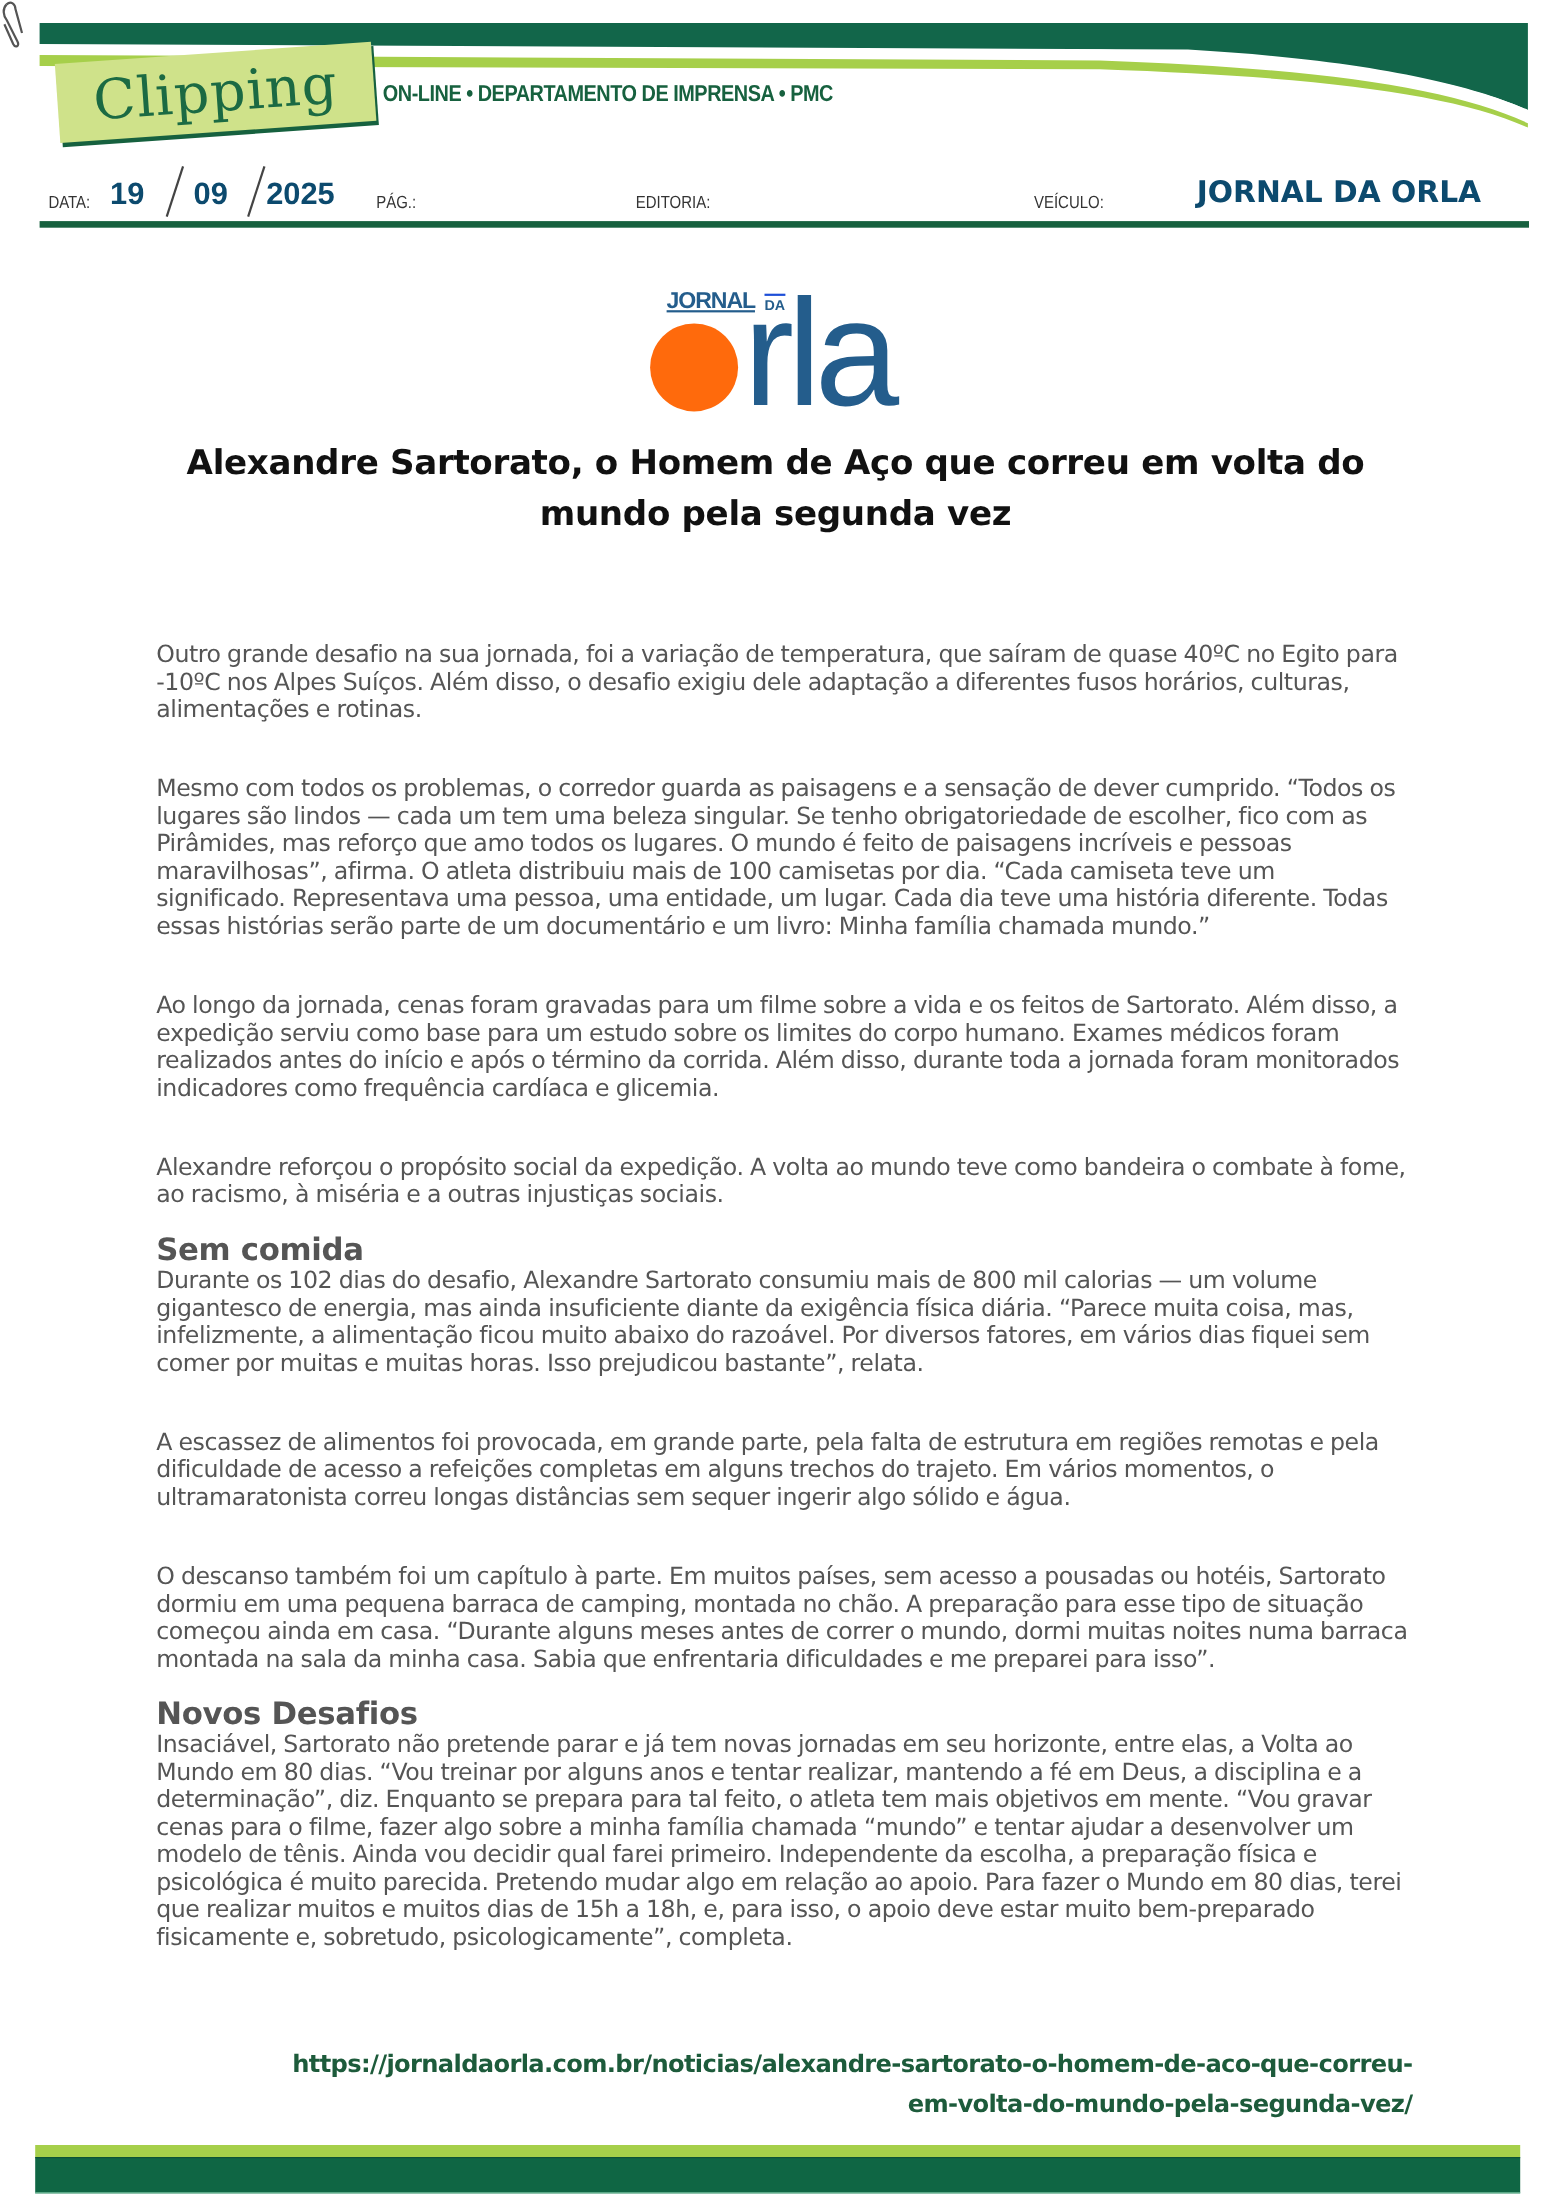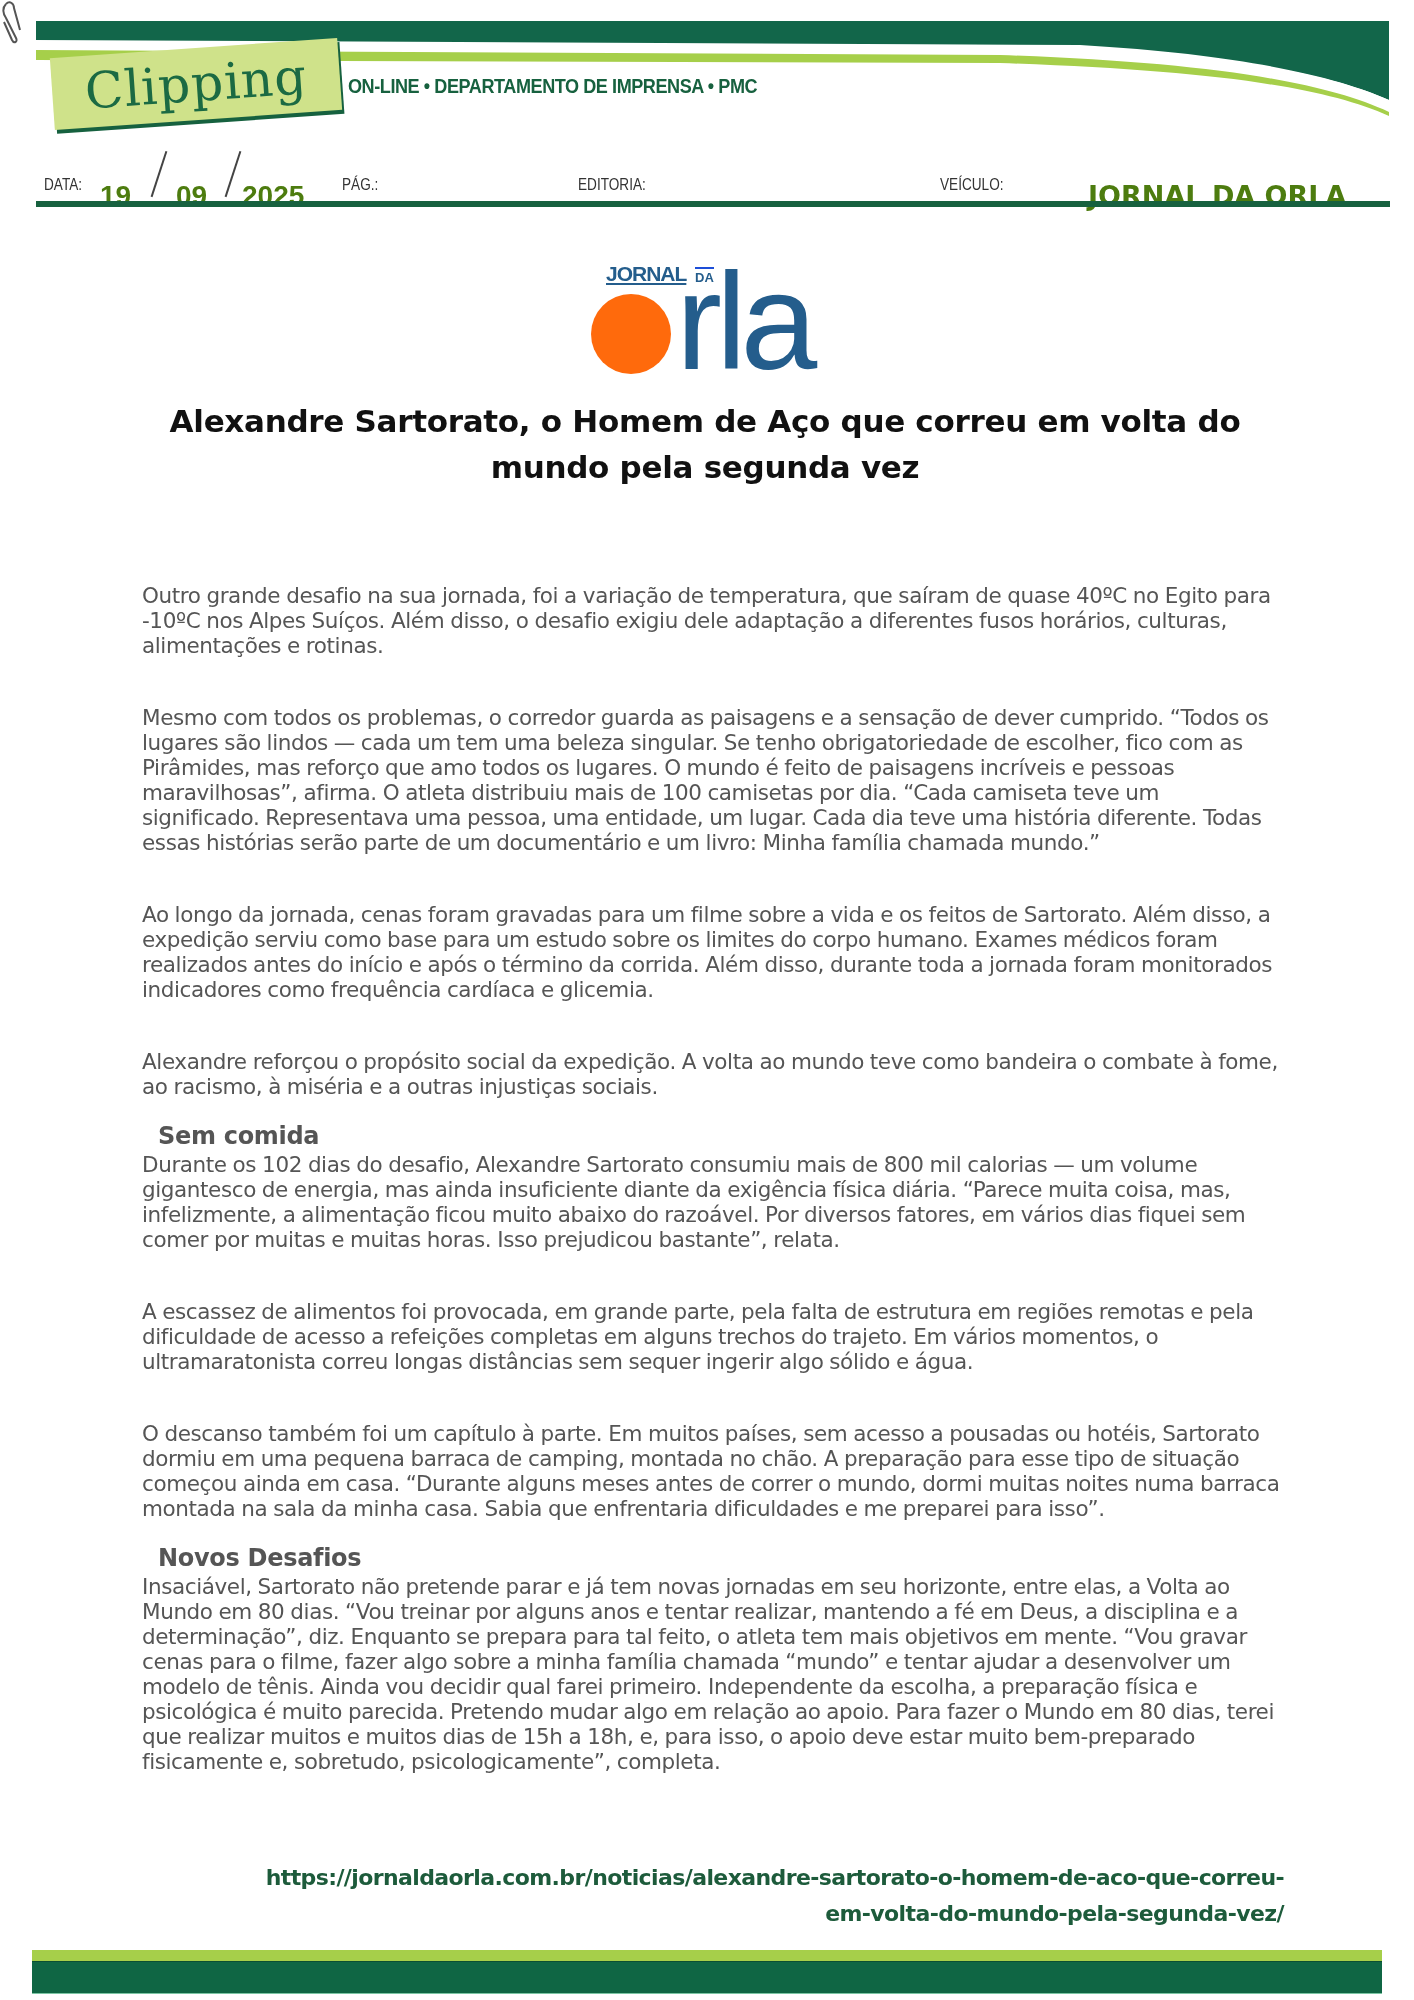--- a/index.html
+++ b/index.html
@@ -29,22 +29,22 @@
       white-space: nowrap;
     }
 
     
     .meta-row { position: absolute; left: 36px; top: 160px; width: 1354px; height: 42px; }
     .meta-label {
       position: absolute; font-family: "Liberation Sans", sans-serif; font-size: 16px; color: #333;
       transform: scaleX(0.85); transform-origin: left center; top: 16px; white-space: nowrap;
     }
     .meta-value {
-      position: absolute; font-family: "Liberation Sans", sans-serif; font-weight: bold; color: #4d7c0f;
-      top: 20px; font-size: 28px; white-space: nowrap;
+      position: absolute; font-family: "Liberation Sans", sans-serif; font-weight: bold; color: #0c4a6e;
+      top: 0; font-size: 28px; white-space: nowrap;
     }
     .meta-slash {
       position: absolute; top: -10px; width: 1.5px; height: 48px; background: #444; transform: rotate(18deg);
     }
     .meta-rule { position: absolute; left: 36px; top: 201px; width: 1354px; height: 6px; background: #17613f; }
 
     
     .logo { position: absolute; left: 588px; top: 262px; width: 240px; height: 115px; }
     .logo-top {
       position: absolute; left: 18px; top: 0px; font-family: "Liberation Sans", sans-serif; font-weight: bold;
@@ -67,22 +67,22 @@
       line-height: 46px; letter-spacing: -0.3px;
     }
 
     
     .article { position: absolute; left: 142px; top: 536px; width: 1140px; }
     .para {
       font-family: "DejaVu Sans", sans-serif; font-size: 21.5px; line-height: 25px; color: #555555;
       margin-bottom: 25px; letter-spacing: -0.4px; word-spacing: -0.5px; margin-top: 47px;
     }
     .section-h {
-      font-family: "DejaVu Sans", sans-serif; font-weight: bold; font-size: 24px; line-height: 32px;
-      color: #555555; margin-top: -4px; letter-spacing: -0.3px; margin-left: 16px;
+      font-family: "DejaVu Sans", sans-serif; font-weight: bold; font-size: 28px; line-height: 32px;
+      color: #555555; margin-top: -4px; letter-spacing: -0.3px;
     }
     .para.tight { margin-top: 0; }
 
     
     .source-link {
       position: absolute; left: 130px; top: 1860px; width: 1154px; text-align: right;
       font-family: "DejaVu Sans", sans-serif; font-weight: bold; font-size: 22px; line-height: 36px;
       color: #1d5b3b; text-decoration: none; letter-spacing: -0.6px;
     }
     .footer-bar-light { position: absolute; left: 32px; top: 1950px; width: 1350px; height: 11px; background: #a6cf4a; }

